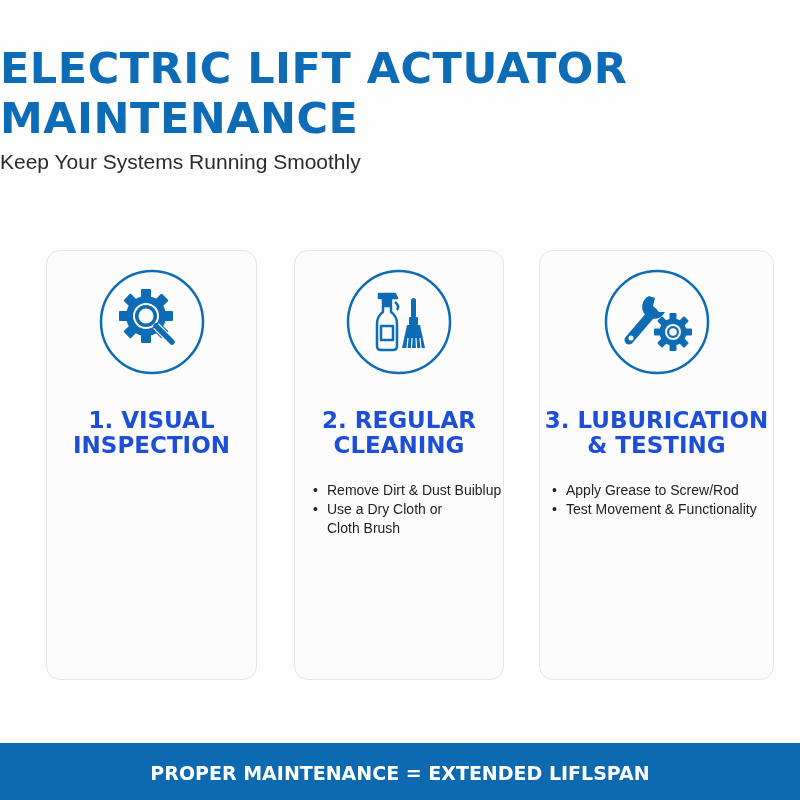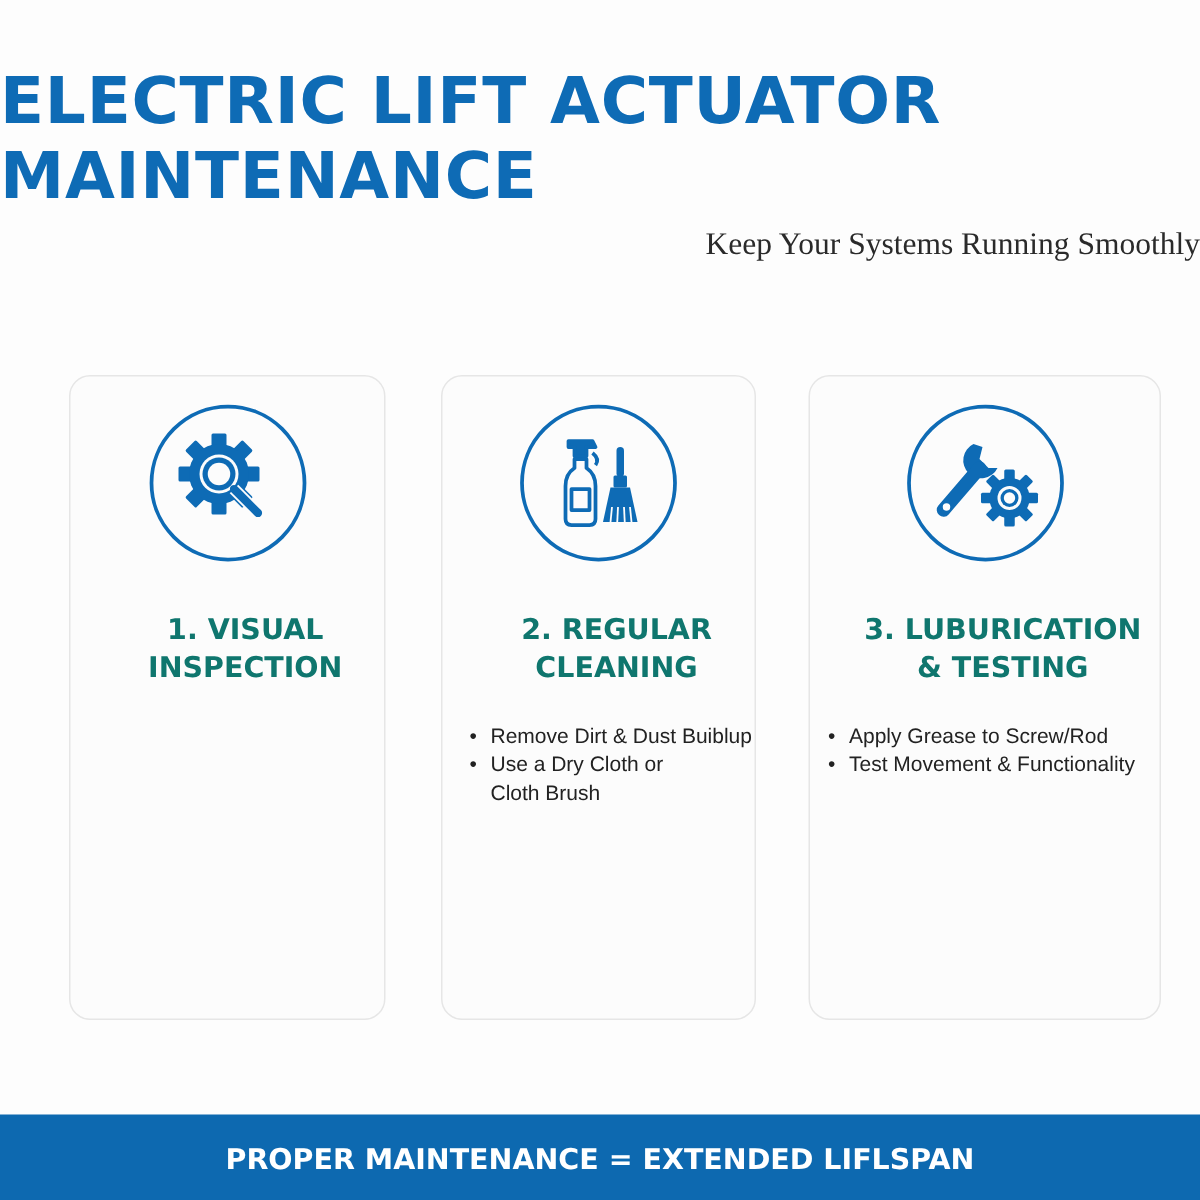--- a/index.html
+++ b/index.html
@@ -1,26 +1,26 @@
 <!DOCTYPE html>
 <html><head>
 <meta charset="utf-8">
 <style>
   html,body{margin:0;padding:0;}
   body{width:800px;height:800px;position:relative;background:#fdfdfd;font-family:"Liberation Sans",sans-serif;overflow:hidden;}
   .title{position:absolute;left:0;width:788px;text-align:left;color:#0e6bb5;font-family:"DejaVu Sans",sans-serif;font-weight:bold;font-size:43px;letter-spacing:0.5px;line-height:52px;margin:0;}
   .t1{top:42px;}
   .t2{top:92px;}
-  .subtitle{position:absolute;top:150px;left:0;width:800px;text-align:right;color:#2a2a2a;font-family:Liberation Serif, serif;font-size:21px;}
+  .subtitle{position:absolute;top:150px;left:0;width:800px;text-align:left;color:#2a2a2a;font-family:Liberation Sans, sans-serif;font-size:21px;}
   .card{position:absolute;top:250px;height:430px;background:#fcfcfc;border:1.5px solid #e6e6e6;border-radius:14px;box-sizing:border-box;}
   .c1{left:46px;width:211px;}
   .c2{left:294px;width:210px;}
   .c3{left:539px;width:235px;}
   .icon-circle{position:absolute;top:17px;left:50%;margin-left:-54px;width:108px;height:108px;}
-  .card-title{position:absolute;top:157px;left:12px;width:100%;text-align:center;color:#0f766e;font-family:"DejaVu Sans",sans-serif;font-weight:bold;font-size:19px;line-height:25px;}
+  .card-title{position:absolute;top:157px;left:0;width:100%;text-align:center;color:#1d4ed8;font-family:"DejaVu Sans",sans-serif;font-weight:bold;font-size:23px;line-height:25px;}
   .card-title span{display:block;white-space:nowrap;}
   .bullets{position:absolute;top:230px;left:18px;right:-20px;margin:0;padding:0;list-style:none;color:#222;font-size:14px;line-height:19px;}
   .bullets li{position:relative;padding-left:14px;white-space:nowrap;}
   .bullets li::before{content:"•";position:absolute;left:0;}
   .c3 .bullets{left:12px;}
   .footer{position:absolute;left:0;top:743px;width:800px;height:57px;background:#0d69b0;color:#fff;text-align:center;font-family:"DejaVu Sans",sans-serif;font-weight:bold;font-size:19px;line-height:60px;}
 </style>
 </head>
 <body>
 

